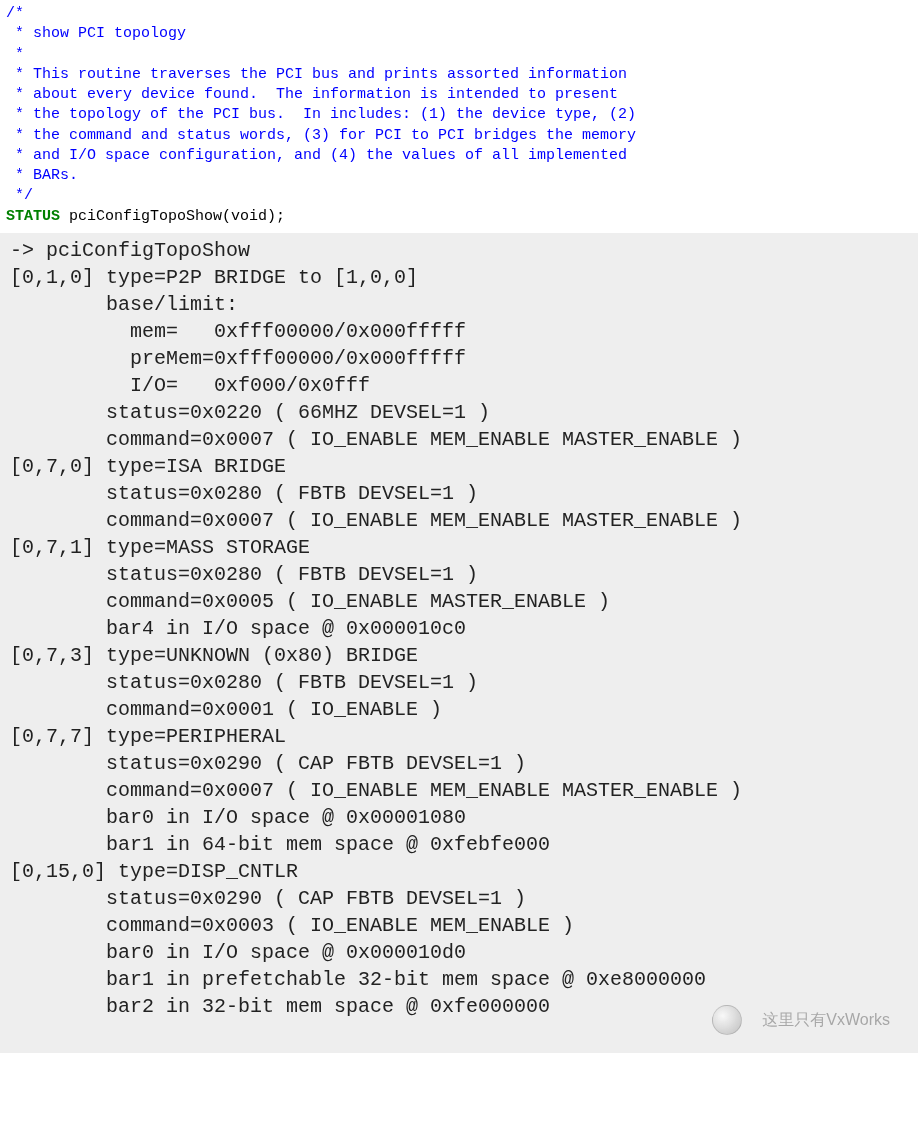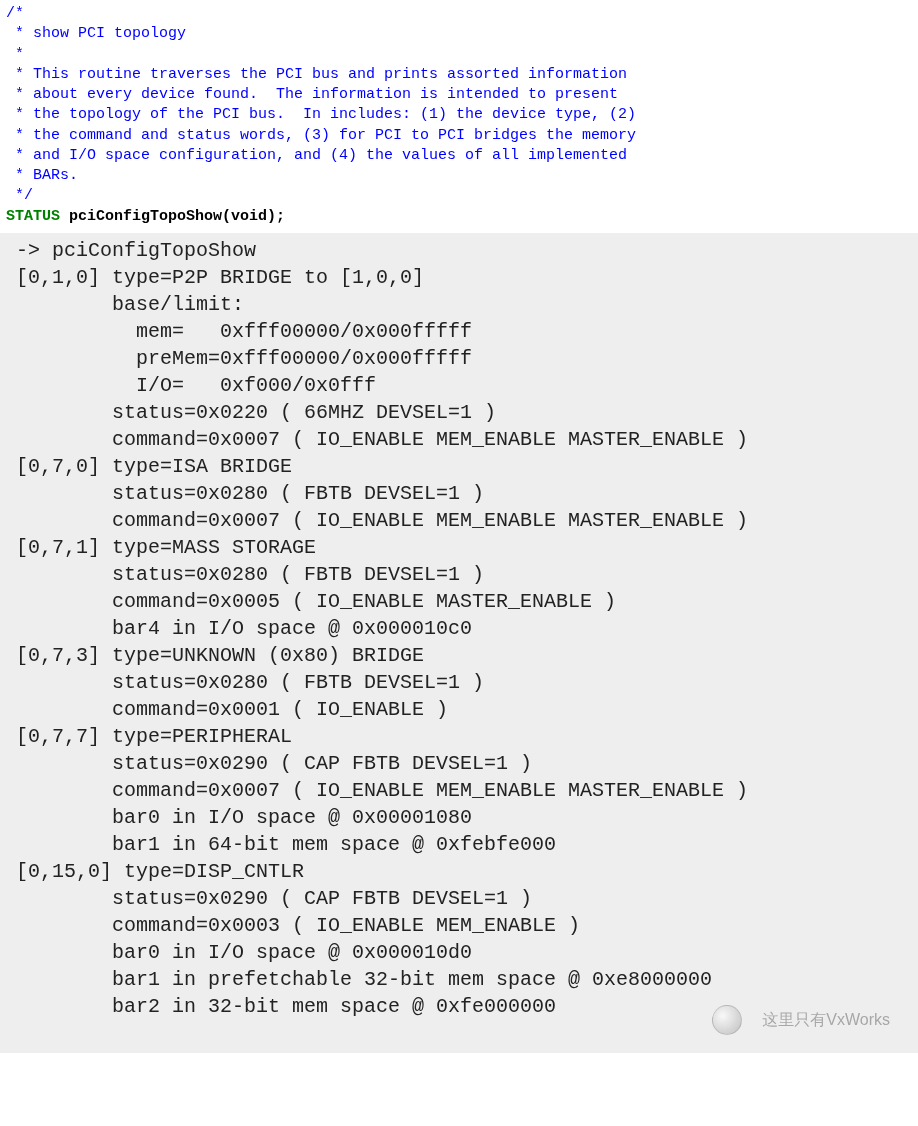--- a/index.html
+++ b/index.html
@@ -16,28 +16,28 @@
     line-height: 1.35;
     padding: 4px 6px 0 6px;
   }
   .code-decl {
     white-space: pre;
     font-size: 15px;
     line-height: 1.35;
     padding: 0 6px 6px 6px;
   }
   .kw { color: #008000; font-weight: bold; }
-  .fn { color: #000000; font-weight: bold; }
+  .fn { color: #000000; }
   .terminal {
     background: #eeeeee;
     white-space: pre;
     font-family: "SimSun", "NSimSun", "Courier New", monospace;
     font-size: 20px;
     line-height: 1.35;
-    padding: 4px 6px 6px 16px;
+    padding: 4px 6px 6px 10px;
     color: #222222;
     position: relative;
   }
   .watermark {
     position: absolute;
     right: 28px;
     bottom: 18px;
     font-family: sans-serif;
     font-size: 16px;
     color: rgba(80,80,80,0.45);

